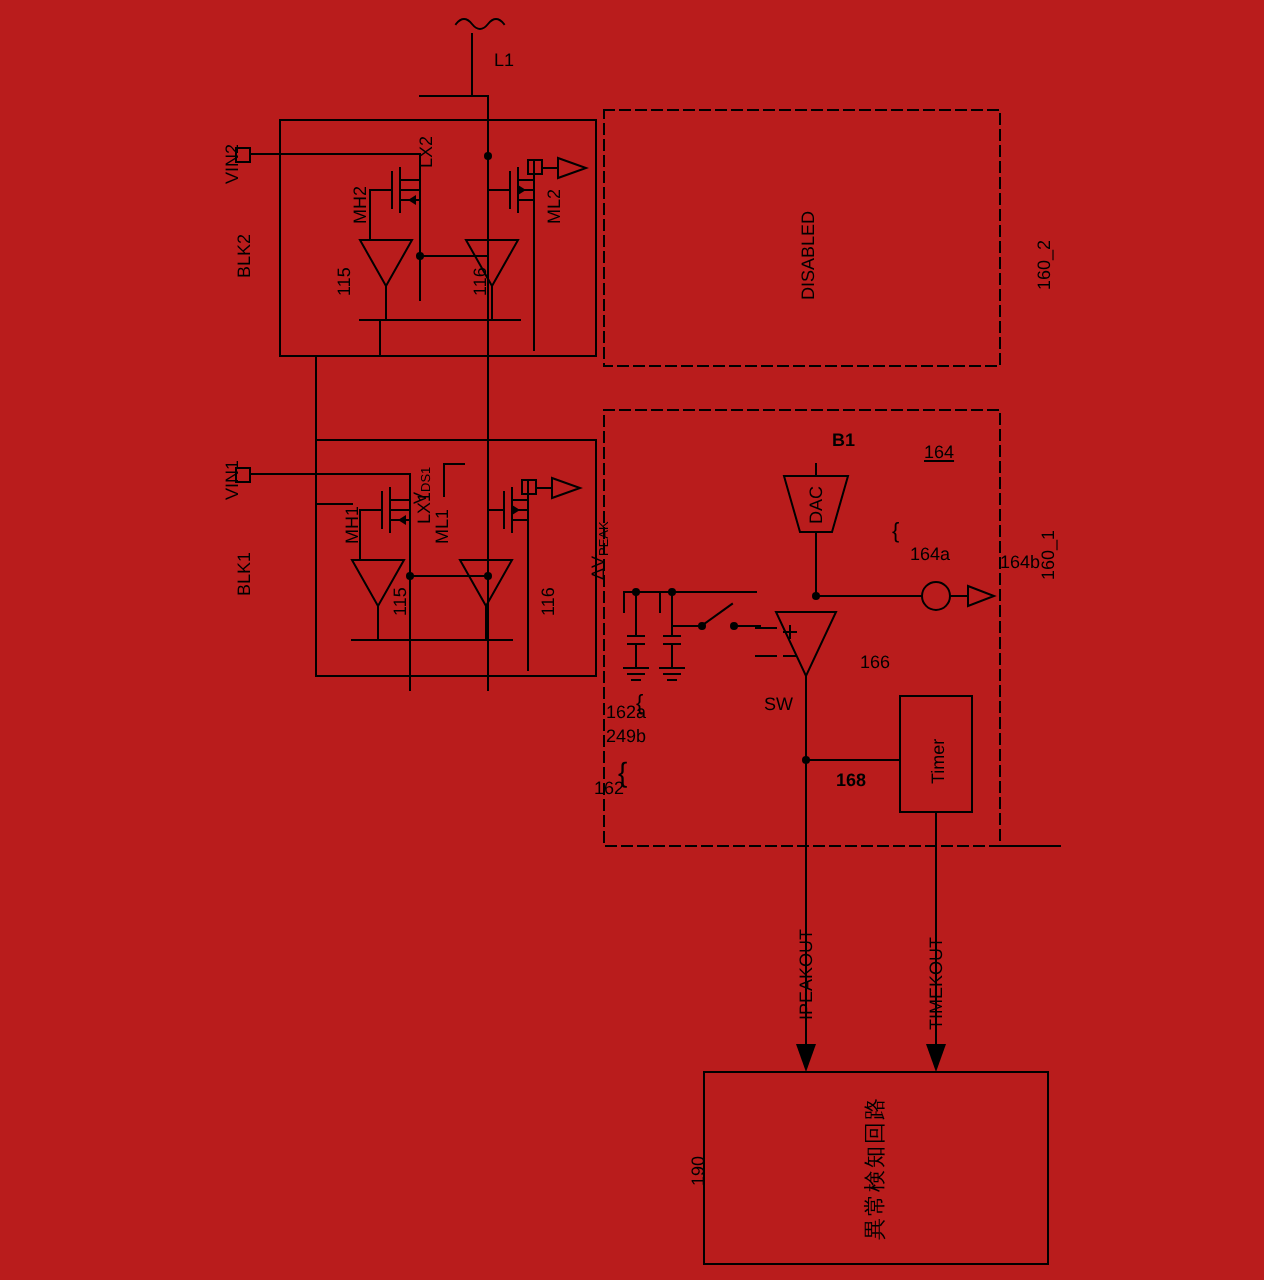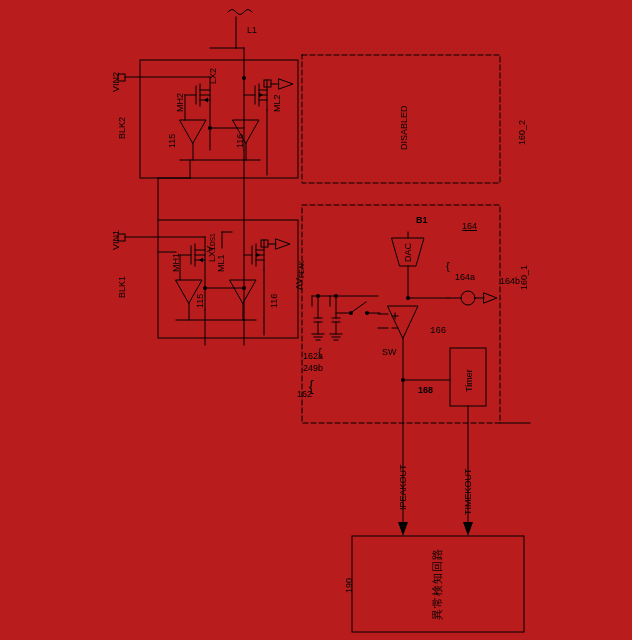--- a/index.html
+++ b/index.html
@@ -249,21 +249,21 @@
 
   <div class="lbl vert" style="left:295px; top:290px;"><span>ΔV</span><span class="sub">PEAK</span></div>
 
   <div class="lbl" style="left:303px; top:352px;">162a</div>
   <div class="lbl" style="left:303px; top:364px;">249b</div>
   <div class="lbl" style="left:297px; top:390px;">162</div>
   <div class="lbl" style="left:318px; top:347px; font-size:11px;">{</div>
   <div class="lbl" style="left:309px; top:379px; font-size:14px;">{</div>
 
   <div class="lbl" style="left:382px; top:348px;">SW</div>
-  <div class="lbl" style="left:430px; top:327px;font-family:Liberation Mono, monospace;">166</div>
+  <div class="lbl" style="left:430px; top:327px;">166</div>
 
   <div class="lbl vert" style="left:404px; top:262px;">DAC</div>
   <div class="lbl" style="left:416px; top:216px;font-weight:bold;">B1</div>
   <div class="lbl" style="left:462px; top:222px;text-decoration:underline;">164</div>
   <div class="lbl" style="left:455px; top:273px;">164a</div>
   <div class="lbl" style="left:452px; top:277px;margin-left:48px;">164b</div>
   <div class="lbl" style="left:446px; top:261px; font-size:11px;">{</div>
 
   <div class="lbl vert" style="left:465px; top:392px;">Timer</div>
   <div class="lbl" style="left:418px; top:386px;font-weight:bold;">168</div>

